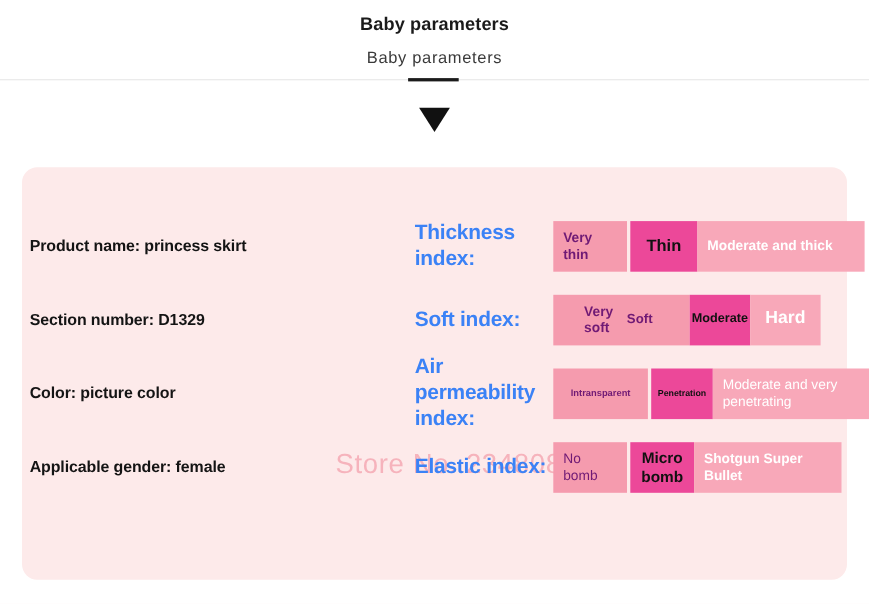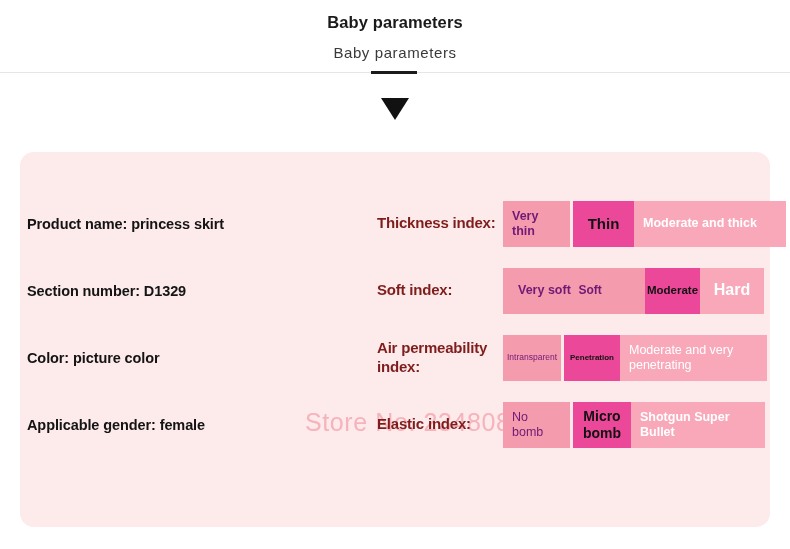--- a/index.html
+++ b/index.html
@@ -127,23 +127,23 @@
     z-index: 2;
   }
   .idx-row {
     height: 67px;
     display: flex;
     align-items: center;
   }
   .idx-label {
     width: 126px;
     flex: 0 0 126px;
-    font-size: 15px;
-    font-weight: bold;
-    color: #7f1d1d;
+    font-size: 19px;
+    font-weight: bold;
+    color: #3b82f6;
     line-height: 1.25;
     letter-spacing: -.2px;
     padding-right: 4px;
     box-sizing: border-box;
   }
   .idx-cells {
     display: flex;
     align-items: stretch;
     height: 46px;
   }
@@ -170,28 +170,28 @@
     text-align: center;
     font-weight: bold;
   }
   .cell.gap-l { margin-left: 3px; }
 
   
   .r1 .c1 { width: 67px;  font-size: 12.5px; font-weight: bold; }
   .r1 .c2 { width: 61px;  font-size: 15px; }
   .r1 .c3 { width: 152px; font-size: 12.5px; font-weight: bold; }
 
-  .r2 .c1 { width: 142px; font-size: 12.5px; font-weight: bold;
-            display:flex; align-items:center; padding:4px; }
+  .r2 .c1 { width: 124px; font-size: 12.5px; font-weight: bold;
+            display:flex; align-items:center; padding:17px; }
   .r2 .c1 .sub-a { width: 74px; text-align: left; padding-left: 11px; box-sizing: border-box; }
   .r2 .c1 .sub-b { width: 65px; text-align: left; font-size: 12px; }
   .r2 .c2 { width: 55px;  font-size: 11.5px; }
   .r2 .c3 { width: 64px;  font-size: 16px; font-weight: bold; justify-content:center; }
 
-  .r3 .c1 { width: 58px;  font-size: 8.5px; font-weight: normal; justify-content: center; text-align:right; }
+  .r3 .c1 { width: 86px;  font-size: 8.5px; font-weight: bold; justify-content: center; text-align:right; }
   .r3 .c2 { width: 56px;  font-size: 8px; }
   .r3 .c3 { width: 147px; font-size: 12.5px; font-weight: normal; }
 
   .r4 .c1 { width: 67px;  font-size: 12.5px; font-weight: normal; }
   .r4 .c2 { width: 58px;  font-size: 14px; }
   .r4 .c3 { width: 134px; font-size: 12.5px; font-weight: bold; }
 </style>
 </head>
 <body>
 

